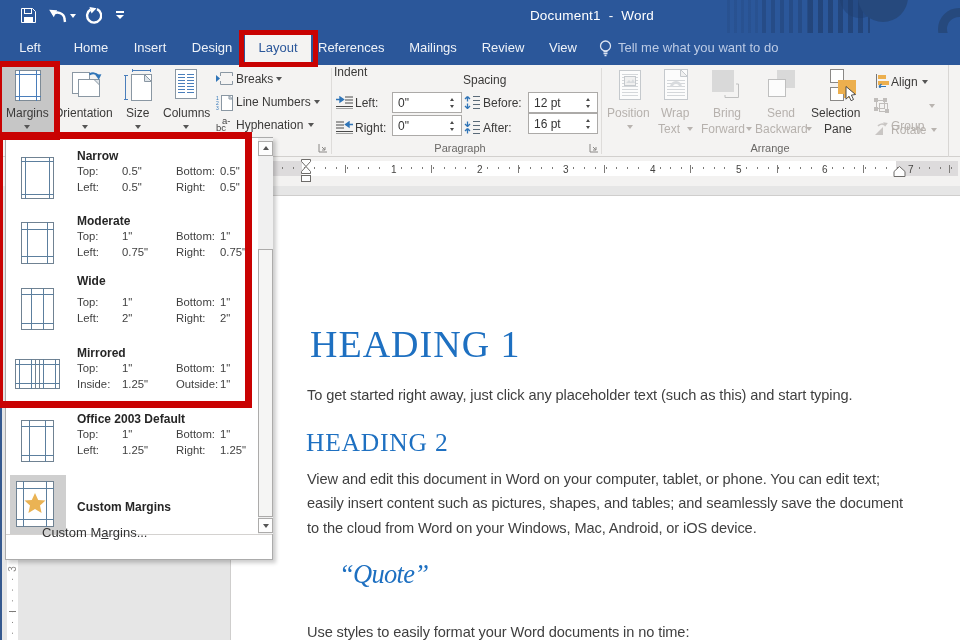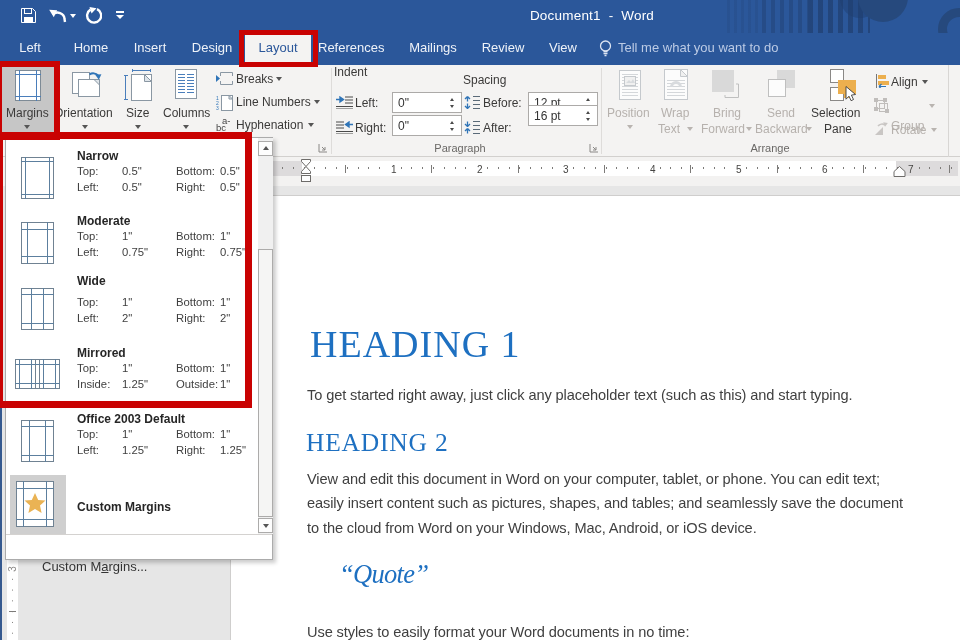--- a/index.html
+++ b/index.html
@@ -252,21 +252,21 @@
       <path d="M3.5 2.5 L3.5 7.5 M3.5 7.5 L1 5 M3.5 7.5 L6 5" stroke="#2f74b7" stroke-width="1.3" fill="none"></path>
       <path d="M3.5 14.5 L3.5 9.5 M3.5 9.5 L1 12 M3.5 9.5 L6 12" stroke="#2f74b7" stroke-width="1.3" fill="none"></path>
       <g stroke="#5a6a78">
           <line x1="9" y1="2.5" x2="16" y2="2.5"></line>
           <line x1="9" y1="6.5" x2="16" y2="6.5"></line>
           <line x1="9" y1="10.5" x2="16" y2="10.5"></line>
           <line x1="9" y1="14.5" x2="16" y2="14.5"></line>
         </g>
     </svg>
     <div class="rlabel" style="left:483px;top:56px;">After:</div>
-    <div class="spinbox" style="left:528px;top:40px;">16 pt
+    <div class="spinbox" style="left:528px;top:48px;">16 pt
       <span class="spin" style="left:55px;top:0;"></span>
       <span class="sarr up" style="left:57px;top:5px;"></span>
       <span class="sarr dn" style="left:57px;top:12px;"></span>
     </div>
     <div class="grplabel" style="left:430px;top:77px;width:60px;text-align:center;">Paragraph</div>
     <svg class="launcher" style="left:318px;top:78px;" viewBox="0 0 10 10">
         <path d="M1 1 L1 9 L9 9" fill="none" stroke="#8a8886"></path>
         <path d="M4 4 l3 3 m0 -3 l0 3 l-3 0" fill="none" stroke="#8a8886"></path>
       </svg>
     <svg class="launcher" style="left:589px;top:78px;" viewBox="0 0 10 10">
@@ -529,20 +529,20 @@
     <div class="mi-name" style="top:362px;">Custom Margins</div>
 
     <div style="position:absolute;left:252px;top:0px;width:15px;height:396px;background:#f0f0f0;"></div>
     <div style="position:absolute;left:252px;top:3px;width:15px;height:15px;background:#fdfdfd;border:1px solid #acabaa;"></div>
     <div style="position:absolute;left:256.5px;top:8px;width:0;height:0;border-left:3.5px solid transparent;border-right:3.5px solid transparent;border-bottom:4.5px solid #555;"></div>
     <div style="position:absolute;left:252px;top:111px;width:15px;height:268px;background:#f5f5f4;border:1px solid #acabaa;"></div>
     <div style="position:absolute;left:252px;top:380px;width:15px;height:15px;background:#fdfdfd;border:1px solid #acabaa;"></div>
     <div style="position:absolute;left:256.5px;top:386px;width:0;height:0;border-left:3.5px solid transparent;border-right:3.5px solid transparent;border-top:4.5px solid #555;"></div>
 
     <div style="position:absolute;left:0px;top:396px;width:266px;height:1px;background:#d4d2d0;"></div>
-    <div style="position:absolute;left:36px;top:421px;font-size:13px;color:#333;">Custom M<span style="text-decoration:underline;">a</span>rgins...</div>
+    <div style="position:absolute;left:36px;top:387px;font-size:13px;color:#333;">Custom M<span style="text-decoration:underline;">a</span>rgins...</div>
   </div>
 
   <div class="redbox" style="left:239px;top:30px;width:79px;height:37px;border-width:5px;"></div>
   <div class="redbox" style="left:-4px;top:61px;width:64px;height:79px;"></div>
   <div class="redbox" style="left:-4px;top:132px;width:256px;height:276px;border-width:7px;"></div>
 
 </div>
 
 </body></html>

